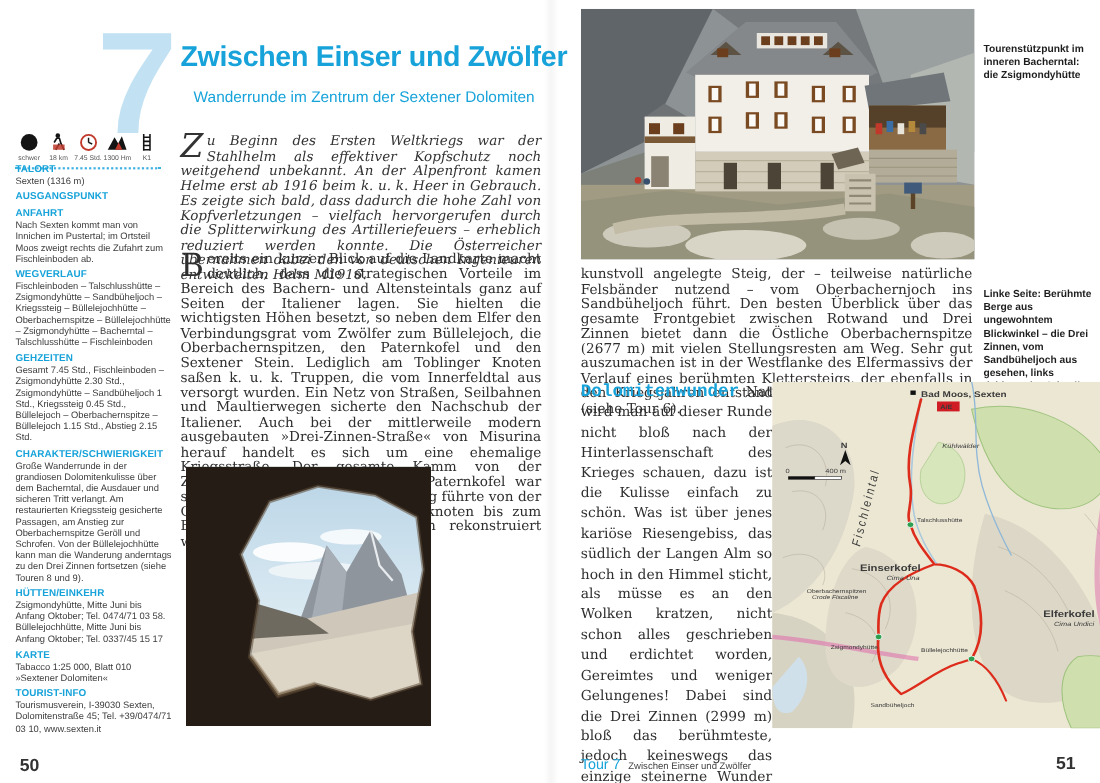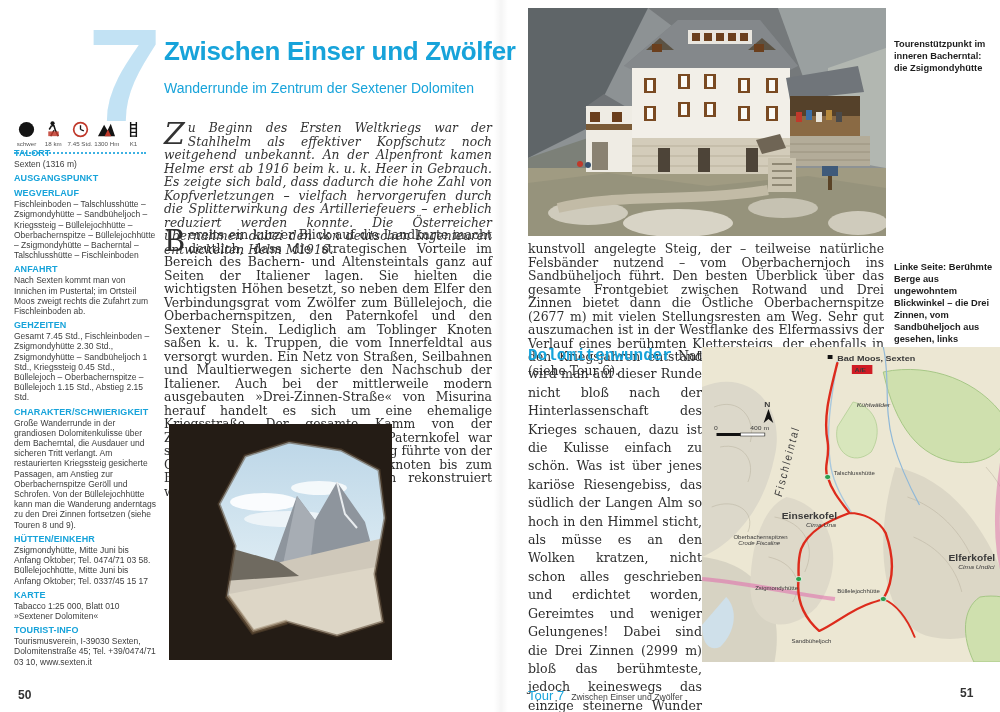--- a/index.html
+++ b/index.html
@@ -6,21 +6,21 @@
   .spread{position:relative;width:1000px;height:712px;background:#fff;overflow:hidden;
           font-family:"Liberation Sans",sans-serif;color:#2b2b2b;}
   .gutter{position:absolute;left:494px;top:0;width:14px;height:100%;
           background:linear-gradient(90deg,rgba(0,0,0,0),rgba(0,0,0,.04),rgba(0,0,0,0));}
   .abs{position:absolute;}
 
   
   .tour-number{left:88px;top:20px;font-size:132px;line-height:.85;font-weight:bold;
                color:#c2e2f4;letter-spacing:-4px;}
   .title{left:164px;top:36px;font-size:26px;font-weight:bold;color:#17a3da;letter-spacing:-.3px;}
-  .subtitle{left:164px;top:80px;font-size:14px;color:#17a3da;}
+  .subtitle{left:176px;top:80px;font-size:14px;color:#17a3da;}
 
   
   .stats{left:14px;top:120px;width:132px;display:flex;justify-content:space-between;
          border-bottom:2px dotted #3cb1e2;padding-bottom:5px;}
   .stat{display:flex;flex-direction:column;align-items:center;width:25px;}
   .stat svg{width:19px;height:19px;}
   .stat .lbl{font-size:6.2px;color:#555;margin-top:1px;white-space:nowrap;}
 
   
   .sidebar{left:14px;top:144px;width:142px;}
@@ -41,21 +41,21 @@
 
   
   .margin-note{width:100px;font-size:9.3px;line-height:12px;font-weight:bold;color:#1d1d1d;}
   .para-top{left:528px;top:242px;width:356px;font-family:"DejaVu Serif",serif;
             font-size:12.4px;line-height:13.5px;text-align:justify;color:#2e2e2e;}
   .col-text{left:528px;top:347px;width:174px;font-family:"DejaVu Serif",serif;
             font-size:12.6px;line-height:18.4px;text-align:justify;color:#2e2e2e;}
   .col-text .lead{font-family:Liberation Mono, monospace;font-weight:bold;
                   color:#17a3da;font-size:16px;padding-right:6px;}
 
-  .pageno{font-size:12px;font-weight:bold;color:#333;}
+  .pageno{font-size:16px;font-weight:bold;color:#333;}
   .footer-r{left:528px;top:686px;}
   .footer-r .tour{color:#17a3da;font-weight:normal;font-size:13px;}
   .footer-r .ttl{font-size:8.7px;color:#444;margin-left:7px;}
 
   
   .map svg{display:block;width:100%;height:100%;}
   .map text{font-family:"Liberation Sans",sans-serif;fill:#3a3a3a;}
   .m-bold{font-size:7.5px;font-weight:bold;fill:#222;}
   .m-it{font-style:italic;}
   .m-tiny{font-size:5px;}
@@ -113,26 +113,26 @@
 
   <div class="abs sidebar">
     <div class="sb-sec">
       <h4>TALORT</h4>
       <p>Sexten (1316 m)</p>
     </div>
     <div class="sb-sec">
       <h4>AUSGANGSPUNKT</h4>
     </div>
     <div class="sb-sec">
+      <h4>ANFAHRT</h4>
+      <p>Nach Sexten kommt man von Innichen im Pustertal; im Ortsteil Moos zweigt rechts die Zufahrt zum Fischleinboden ab.</p>
+    </div>
+    <div class="sb-sec">
       <h4>WEGVERLAUF</h4>
       <p>Fischleinboden – Talschlusshütte – Zsigmondyhütte – Sandbüheljoch – Kriegssteig – Büllelejochhütte – Oberbachernspitze – Büllelejochhütte – Zsigmondyhütte – Bacherntal – Talschlusshütte – Fischleinboden</p>
-    </div>
-    <div class="sb-sec">
-      <h4>ANFAHRT</h4>
-      <p>Nach Sexten kommt man von Innichen im Pustertal; im Ortsteil Moos zweigt rechts die Zufahrt zum Fischleinboden ab.</p>
     </div>
     <div class="sb-sec">
       <h4>GEHZEITEN</h4>
       <p>Gesamt 7.45 Std., Fischleinboden – Zsigmondyhütte 2.30 Std., Zsigmondyhütte – Sandbüheljoch 1 Std., Kriegssteig 0.45 Std., Büllelejoch – Oberbachernspitze – Büllelejoch 1.15 Std., Abstieg 2.15 Std.</p>
     </div>
     <div class="sb-sec">
       <h4>CHARAKTER/SCHWIERIGKEIT</h4>
       <p>Große Wanderrunde in der grandiosen Dolomitenkulisse über dem Bacherntal, die Ausdauer und sicheren Tritt verlangt. Am restaurierten Kriegssteig gesicherte Passagen, am Anstieg zur Oberbachernspitze Geröll und Schrofen. Von der Büllelejochhütte kann man die Wanderung anderntags zu den Drei Zinnen fortsetzen (siehe Touren 8 und 9).</p>
     </div>
     <div class="sb-sec">

